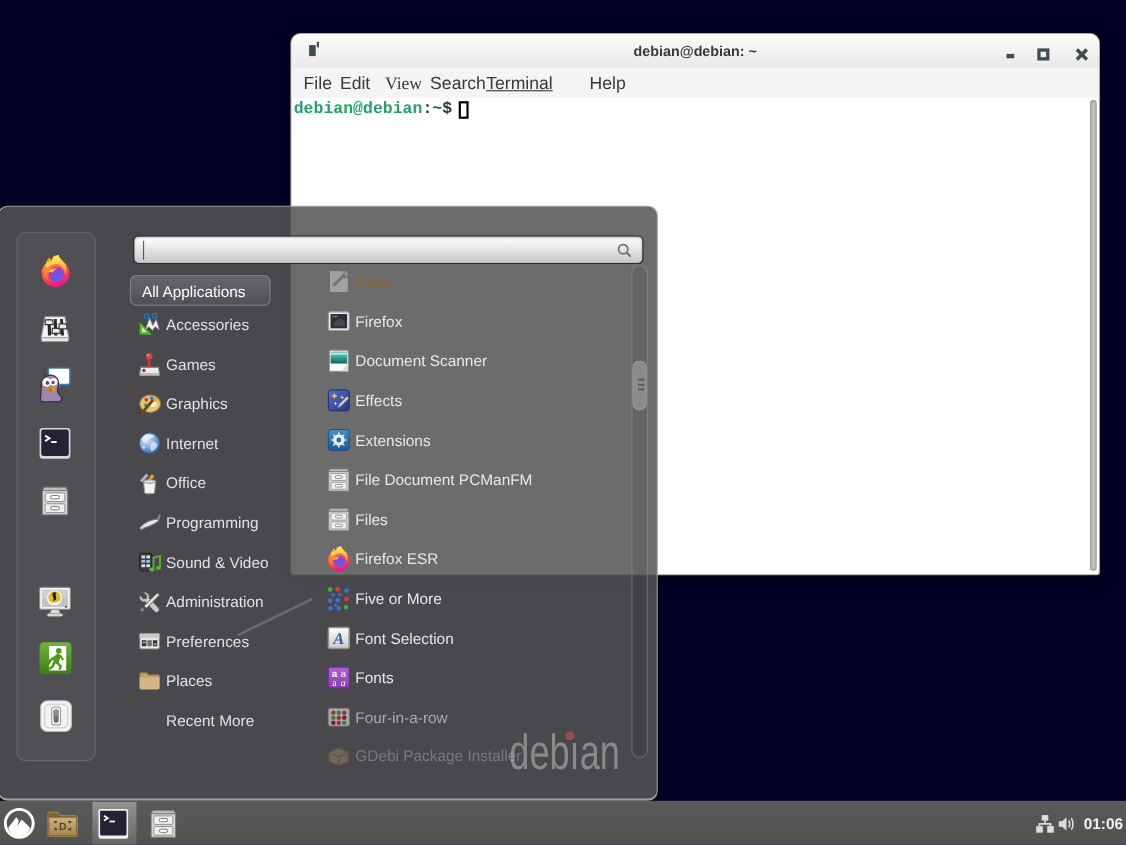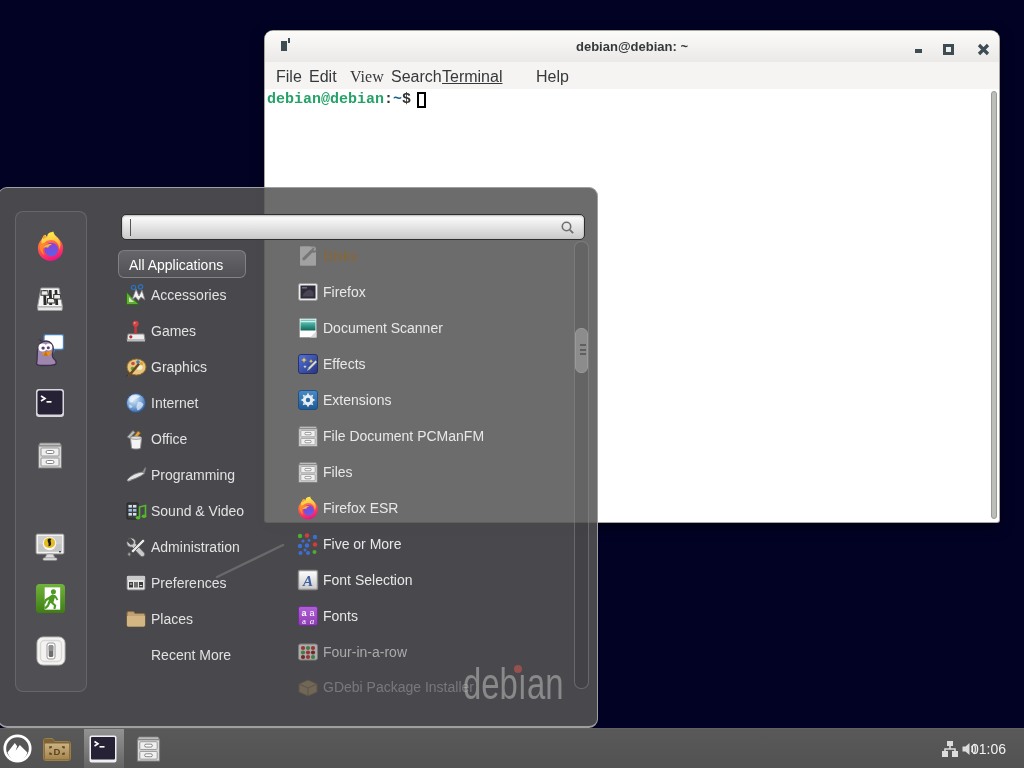--- a/index.html
+++ b/index.html
@@ -31,21 +31,21 @@
   #allapps { position:absolute; left:119px; top:62px; width:128px; height:28px; background:linear-gradient(rgba(255,255,255,0.17), rgba(255,255,255,0.05)); border:1px solid rgba(150,150,150,0.65); border-radius:6px; }
   #allapps span { position:absolute; left:10px; top:6px; font-size:14px; color:#ffffff; }
   .app { position:absolute; left:297px; height:26px; }
   .app .at { position:absolute; left:27px; top:4px; white-space:nowrap; font-size:14px; color:#e8e8e8; }
   #appscrolltrack { position:absolute; left:575px; top:53px; width:15px; height:448px; background:rgba(0,0,0,0.07); border:1px solid rgba(150,150,150,0.45); border-radius:7px; }
   #appscrollthumb { position:absolute; left:576px; top:140px; width:13px; height:45px; background:#8c8c8c; border:1px solid #9a9a9a; border-radius:6px; }
   .grip { position:absolute; left:3.5px; width:6px; height:2px; background:#5f5f5f; }
 
   
   #panel { position:absolute; left:0; top:728px; width:1024px; height:40px; background:linear-gradient(#595959,#525252); border-top:1px solid #606060; }
-  #clock { position:absolute; right:18px; top:12px; font-size:14px; font-weight:normal; color:#f2f2f2; }
+  #clock { position:absolute; right:3px; top:12px; font-size:14px; font-weight:bold; color:#f2f2f2; }
   #termtask { position:absolute; left:84px; top:0; width:40px; height:40px; background:linear-gradient(rgba(255,255,255,0.35), rgba(255,255,255,0.10)); }
 </style>
 </head>
 <body>
 <div id="desk">
 
   <div id="term">
     <div id="titlebar">
       <div style="position:absolute;left:16px;top:10px;width:6px;height:10px;background:#3e4d53;"></div>
       <div style="position:absolute;left:23px;top:7px;width:2px;height:5px;background:#3e4d53;"></div>

